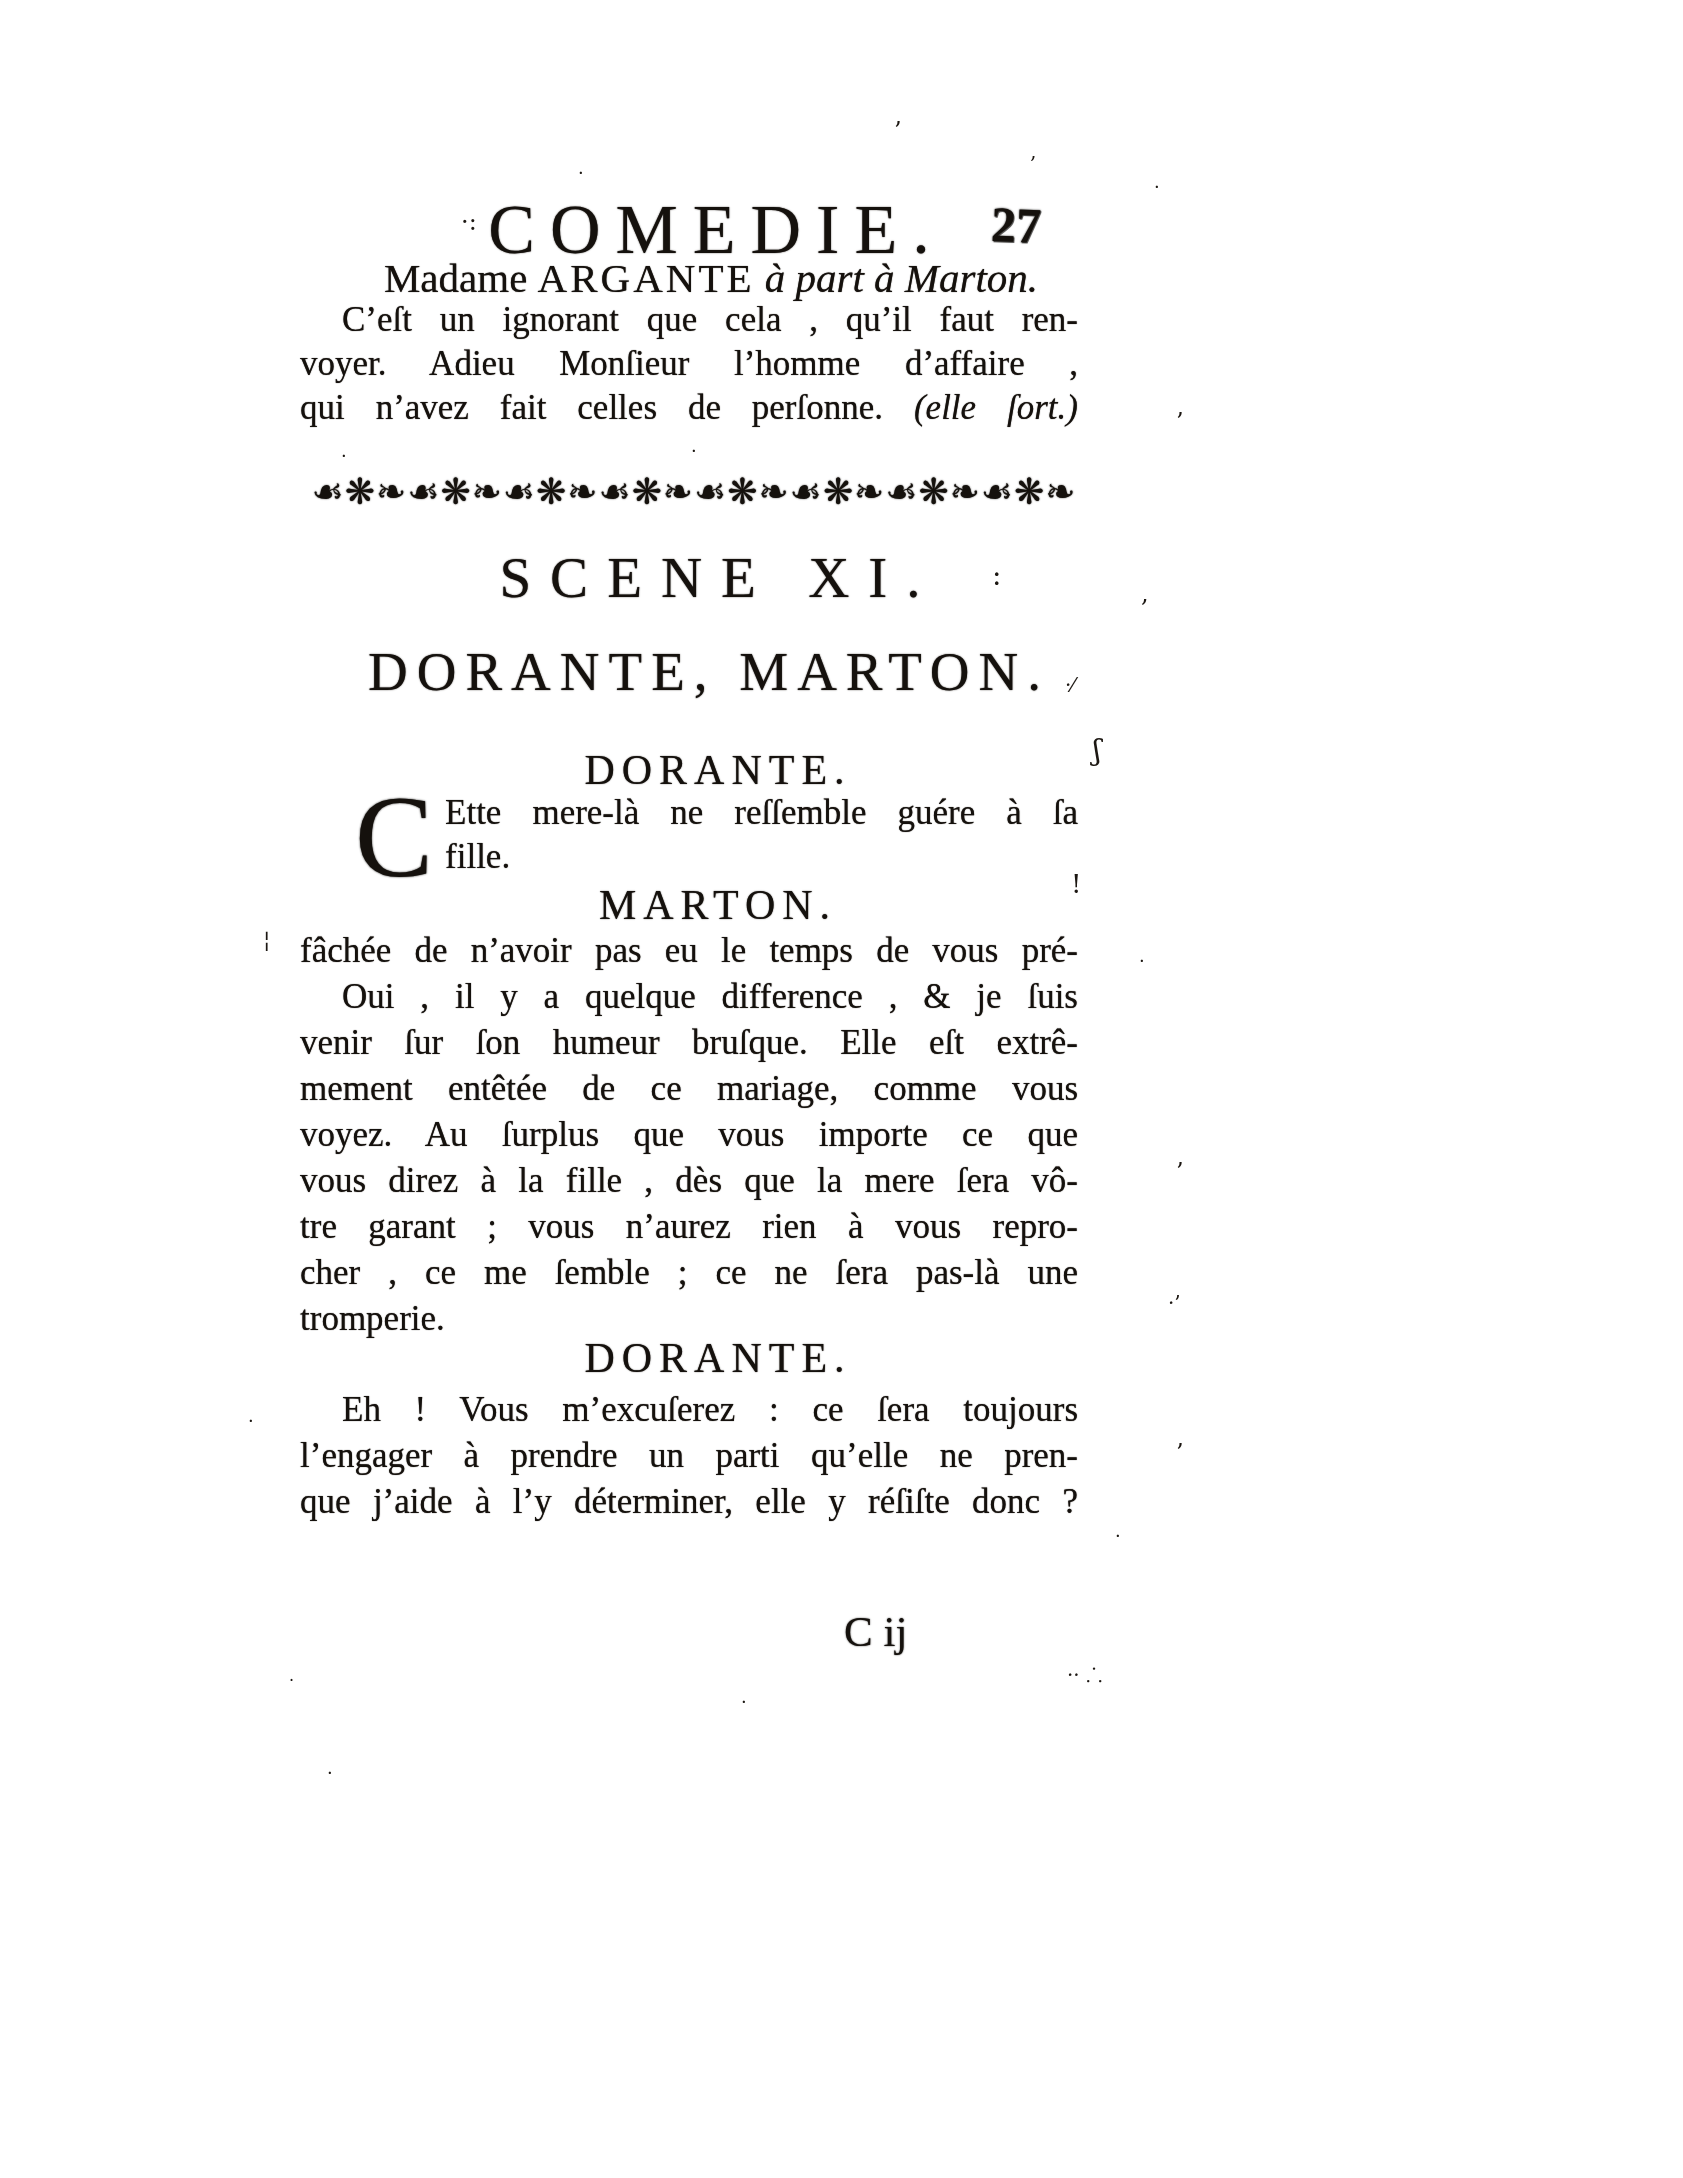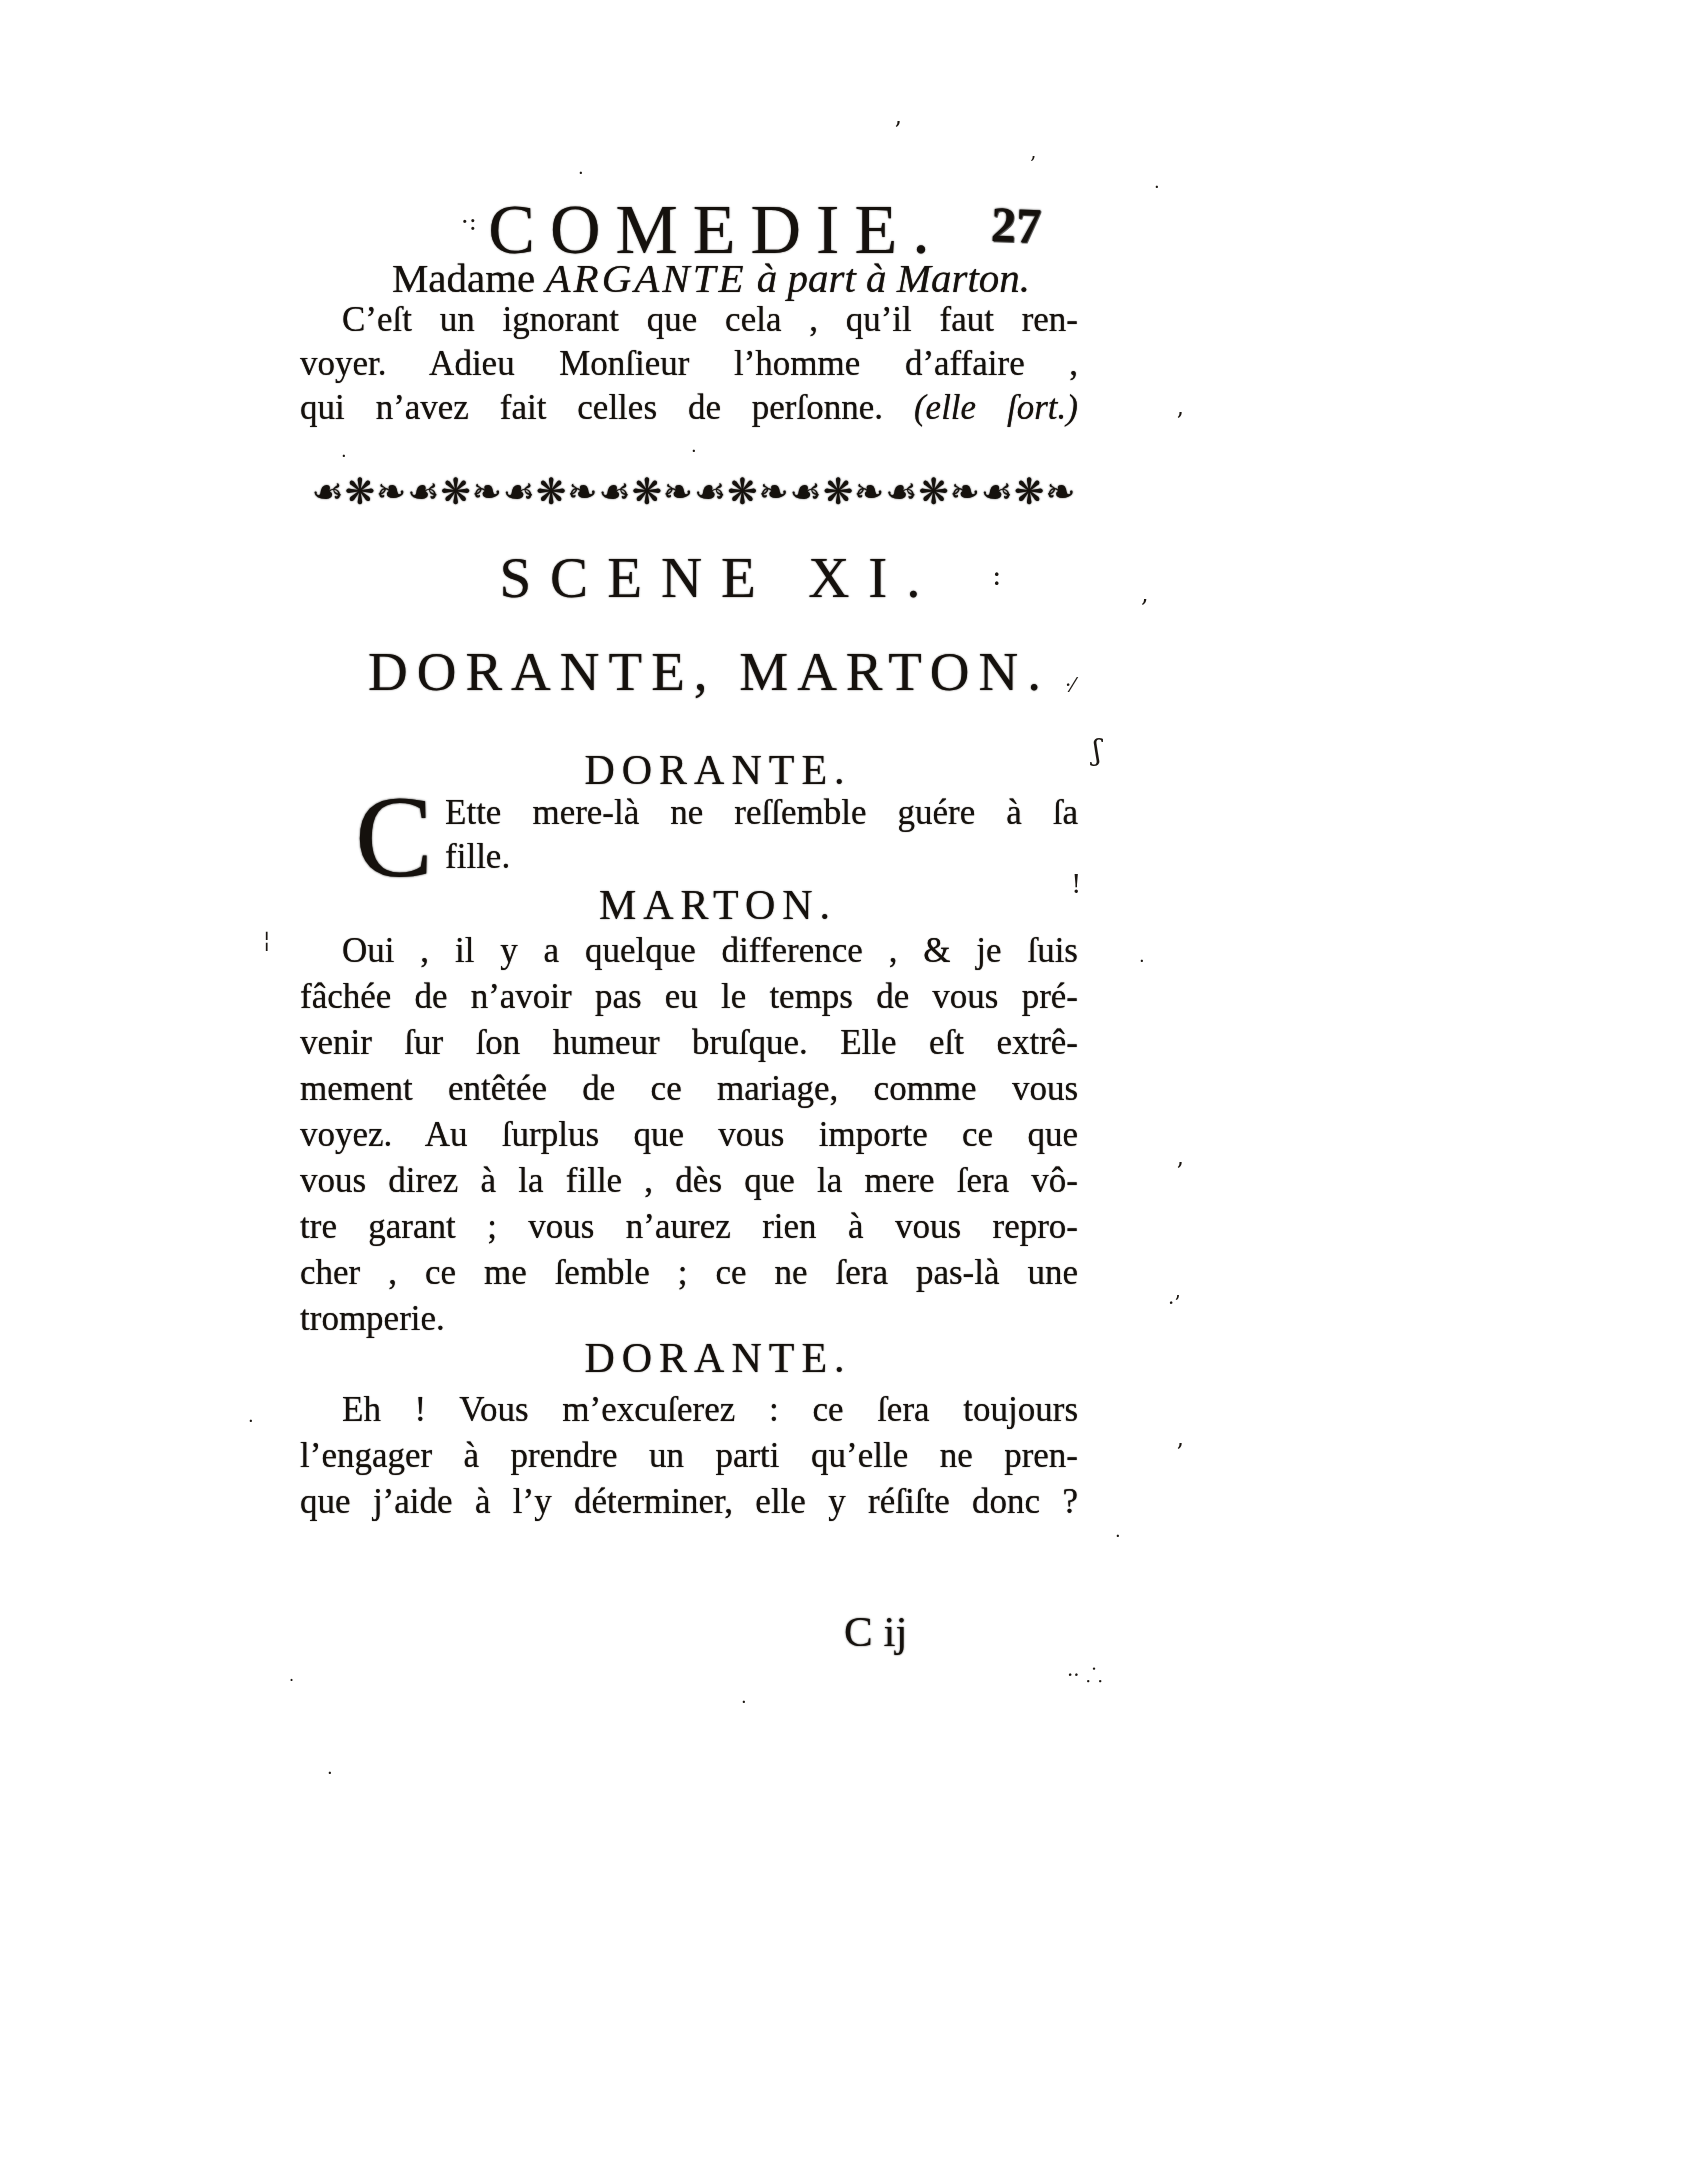--- a/index.html
+++ b/index.html
@@ -27,21 +27,21 @@
     transform:rotate(2deg);
     text-shadow:0 0 2px rgba(10,8,6,.95), 1px 1px 0 rgba(10,8,6,.6);
   }
 
   
   .caption{
     position:absolute; top:255px; left:0; width:100%;
     text-align:center; padding-left:44px; box-sizing:border-box;
     font-size:41px; line-height:46px;
   }
-  .caption .name{ letter-spacing:3px;font-style:italic; }
+  .caption .name{ letter-spacing:3px; }
   .caption .dir{ font-style:italic; }
 
   
   .speech{ position:absolute; left:0; width:100%; font-size:35px; }
   .bl{ text-align:justify; text-align-last:justify; }
   .bl.plain{ text-align:left; text-align-last:left; }
   .ind{ text-indent:42px; }
   .sp-a{ top:298px; line-height:44px; }
   .dir-inline{ font-style:italic; }
 
@@ -135,22 +135,22 @@
 
     <div class="speech sp-1 ink">
       <span class="dropcap">C</span>
       <div class="bl">Ette mere-là ne reſſemble guére à ſa</div>
       <div class="bl plain">fille.</div>
     </div>
 
     <div class="speaker spk-2">MARTON.</div>
 
     <div class="speech sp-2 ink">
+      <div class="bl">fâchée de n’avoir pas eu le temps de vous pré-</div>
       <div class="bl ind">Oui , il y a quelque difference , &amp; je ſuis</div>
-      <div class="bl">fâchée de n’avoir pas eu le temps de vous pré-</div>
       <div class="bl">venir ſur ſon humeur bruſque. Elle eſt extrê-</div>
       <div class="bl">mement entêtée de ce mariage, comme vous</div>
       <div class="bl">voyez. Au ſurplus que vous importe ce que</div>
       <div class="bl">vous direz à la fille , dès que la mere ſera vô-</div>
       <div class="bl">tre garant ; vous n’aurez rien à vous repro-</div>
       <div class="bl">cher , ce me ſemble ; ce ne ſera pas-là une</div>
       <div class="bl plain">tromperie.</div>
     </div>
 
     <div class="speaker spk-3">DORANTE.</div>

